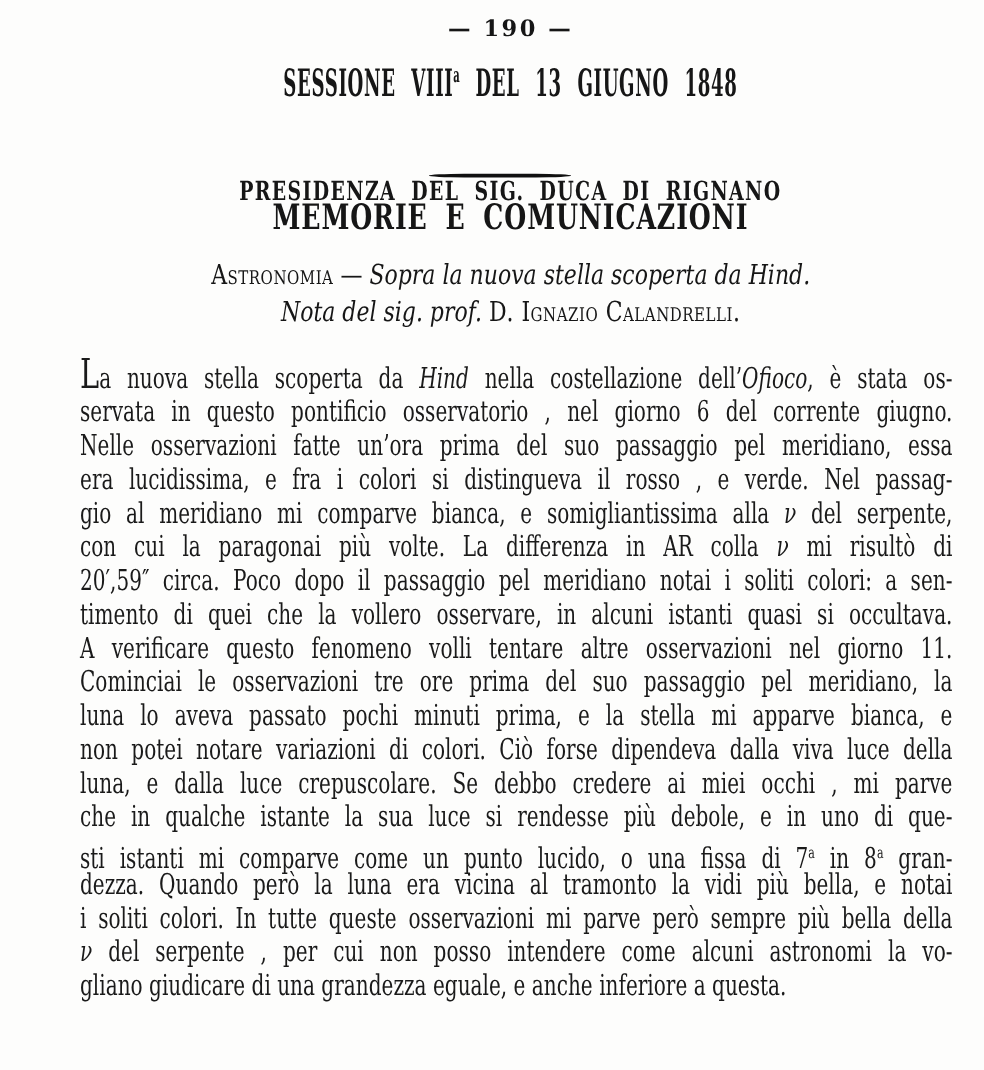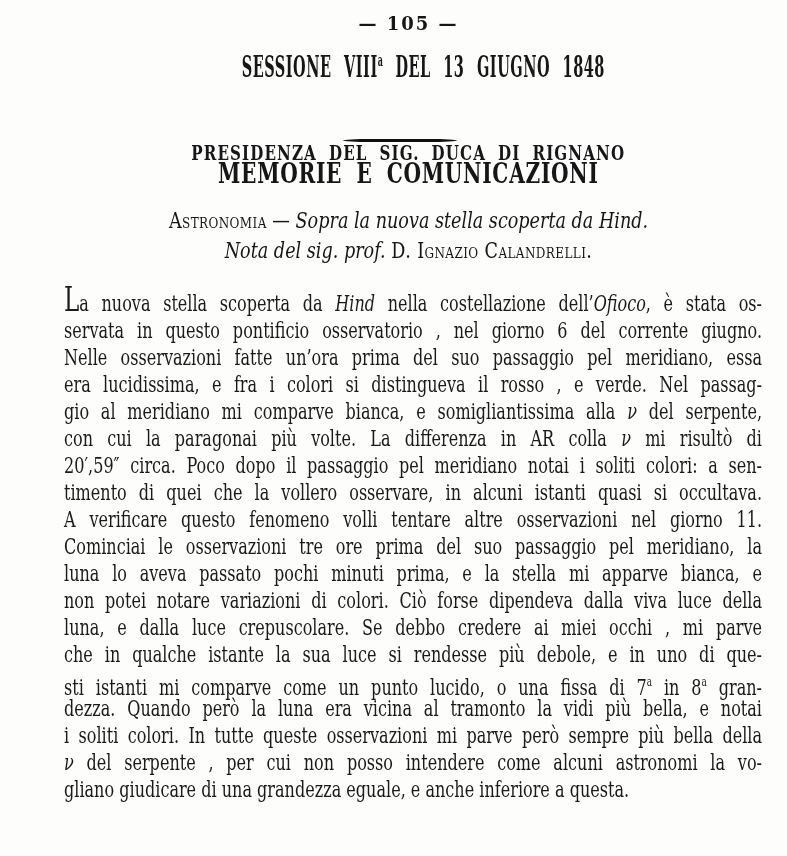--- a/index.html
+++ b/index.html
@@ -8,21 +8,21 @@
     width:787px; height:856px;
     background:#fdfdfc;
     overflow:hidden;
     color:#161616;
     font-family:"DejaVu Serif","Liberation Serif",serif;
   }
   .h-center { position:absolute; left:30px; width:757px; text-align:center; }
 
   #pageNumber { top:13px; font-size:18px; font-weight:bold; letter-spacing:2px; line-height:22px; }
 
-  #sessionTitle { top:42px; font-size:29px; font-weight:bold; line-height:36px;text-align:right; }
+  #sessionTitle { top:42px; font-size:29px; font-weight:bold; line-height:36px; }
   #sessionTitle .inner {
     display:inline-block; white-space:nowrap;
     transform:scale(0.5,1.04); transform-origin:center top;
     word-spacing:14px; letter-spacing:1px;
   }
 
   #presidency { top:92px; font-size:21px; font-weight:bold; line-height:26px;margin-top:48px; }
   #presidency .inner {
     display:inline-block; white-space:nowrap;
     transform:scaleX(0.72); transform-origin:center top;
@@ -56,21 +56,21 @@
   }
   .bline { height:27px; text-align:justify; text-align-last:justify; text-justify:inter-word; }
   .bline.last { text-align-last:left; }
   .lettrine { font-size:33px; line-height:0; }
 </style>
 </head>
 <body>
 
 <div class="page">
 
-  <div class="h-center" id="pageNumber">— 105 —</div>
+  <div class="h-center" id="pageNumber">— 190 —</div>
 
   <div class="h-center" id="sessionTitle">
     <span class="inner"><span>SESSIONE VIII</span><span class="su">a</span><span> DEL 13 GIUGNO 1848</span></span>
   </div>
 
   <div class="h-center" id="presidency">
     <span class="inner">PRESIDENZA DEL SIG. DUCA DI RIGNANO</span>
   </div>
 
   <div id="divider"></div>

